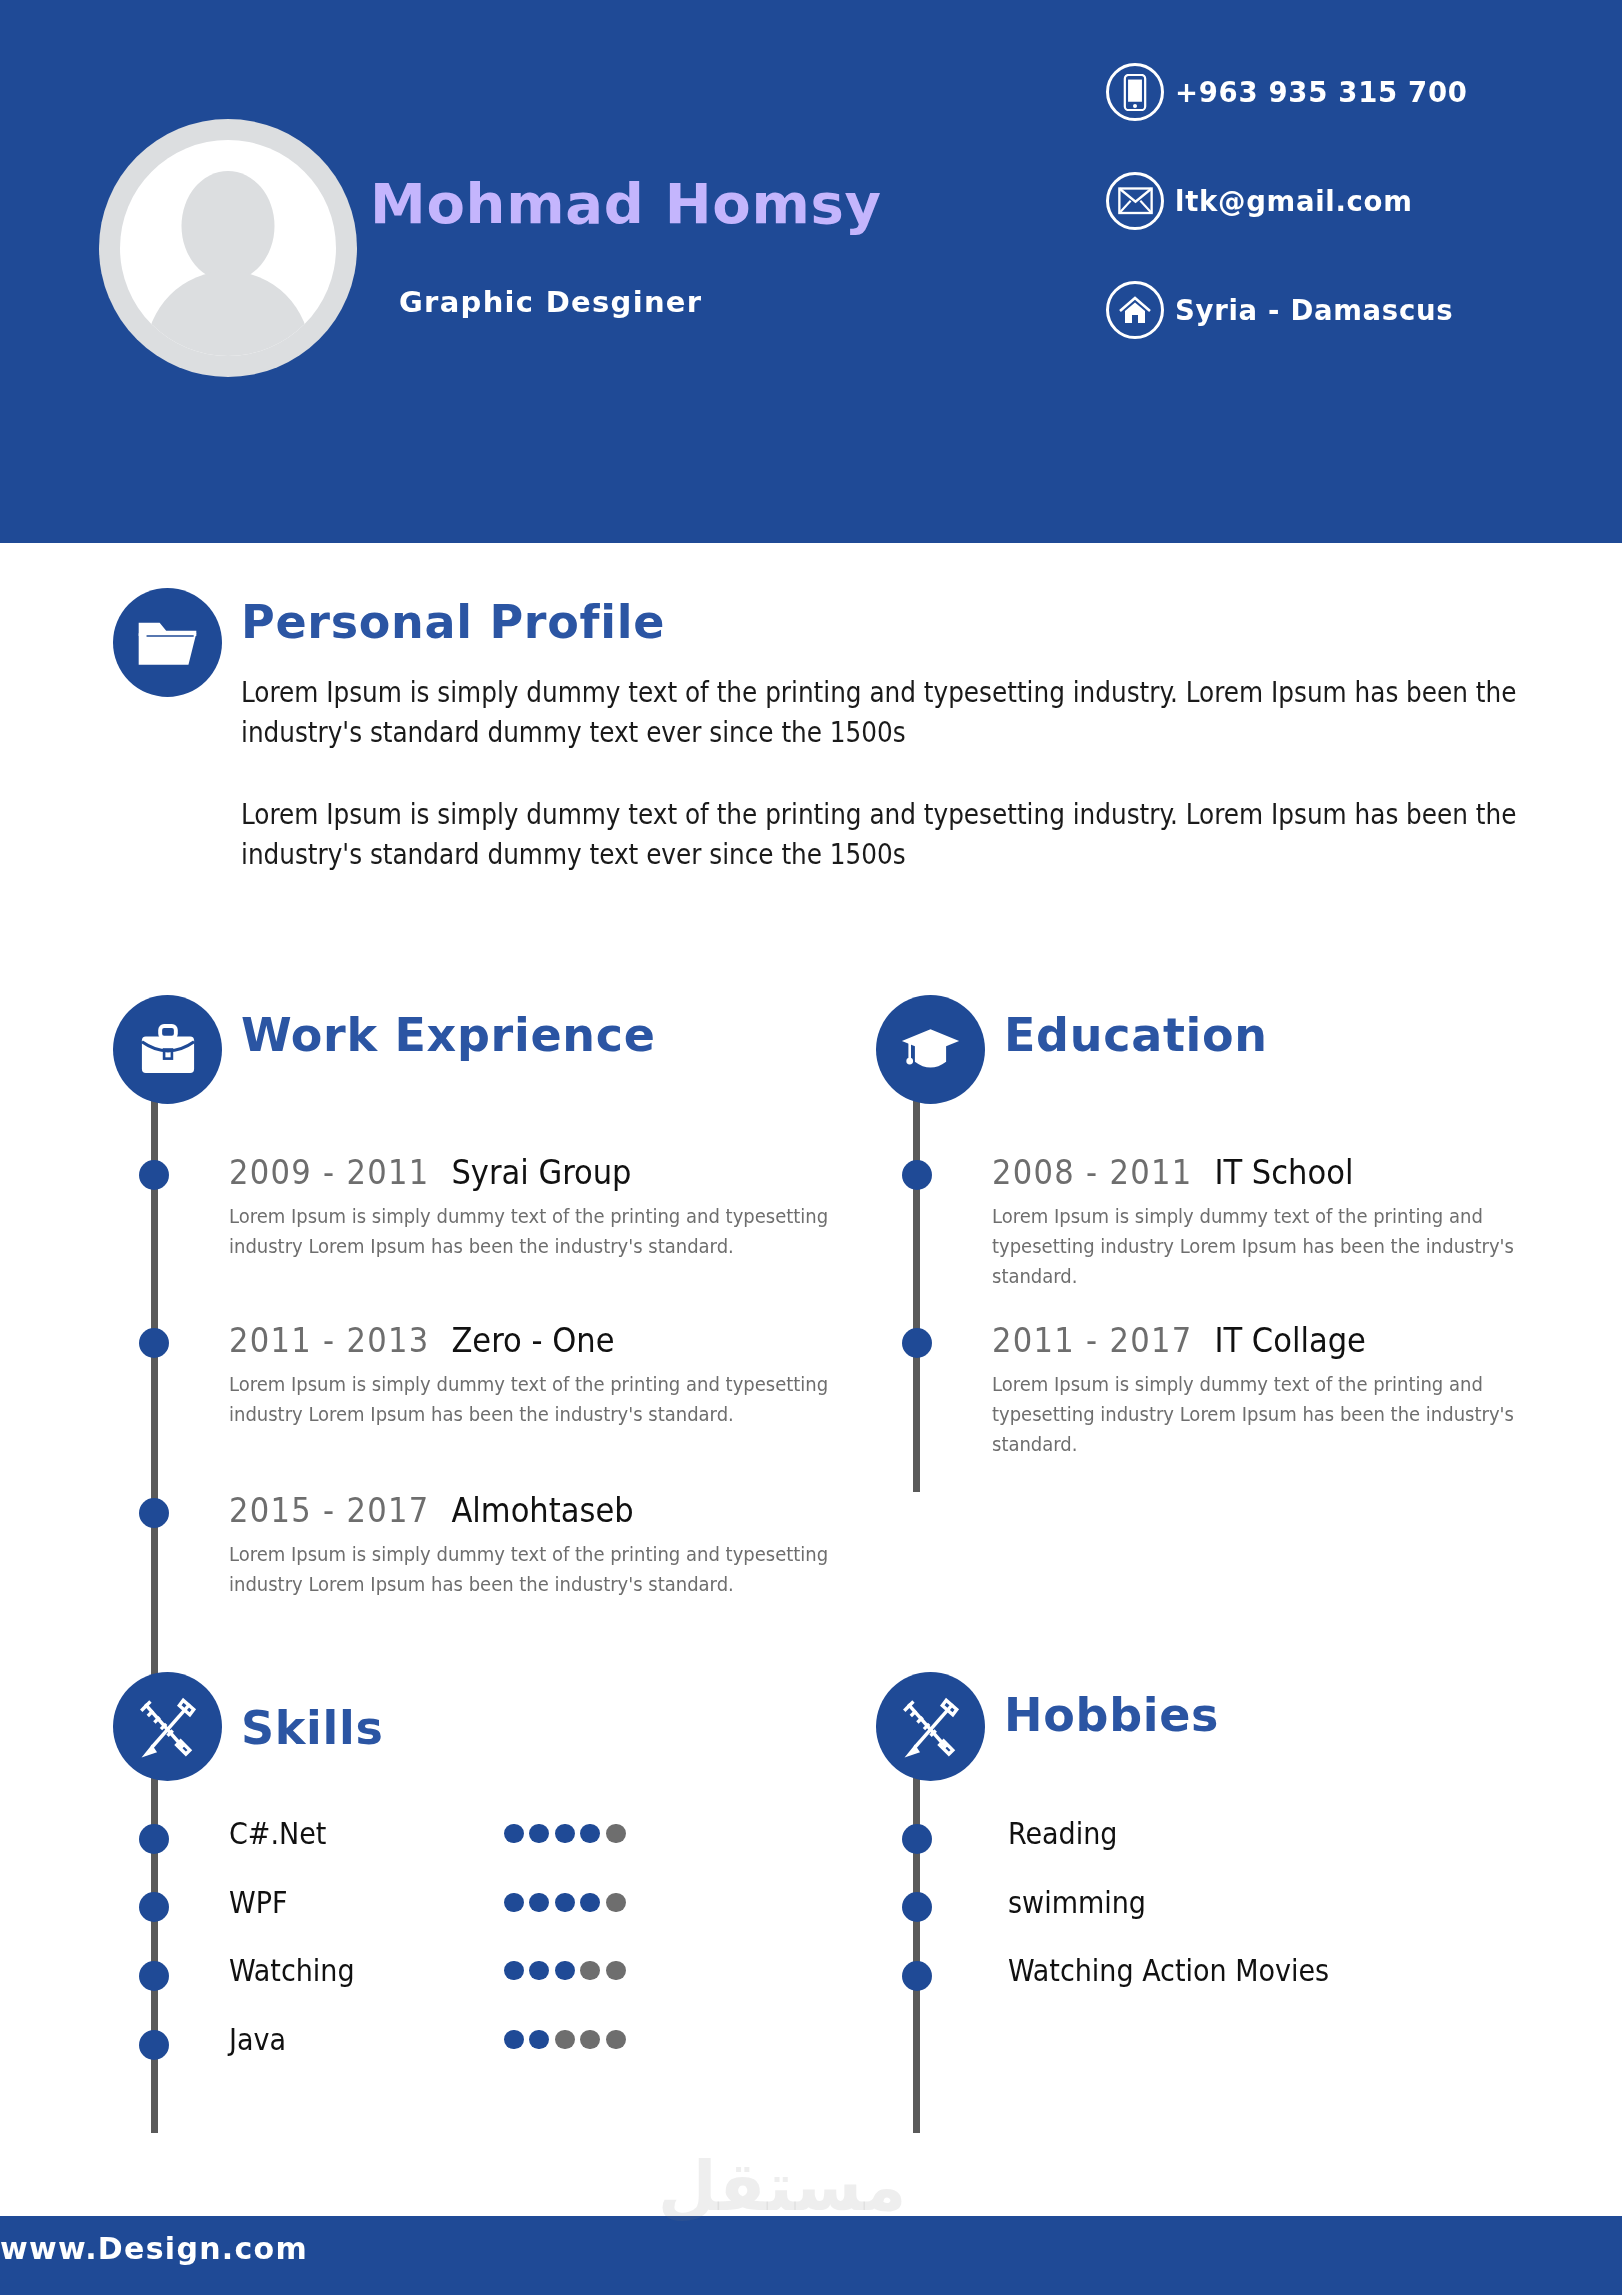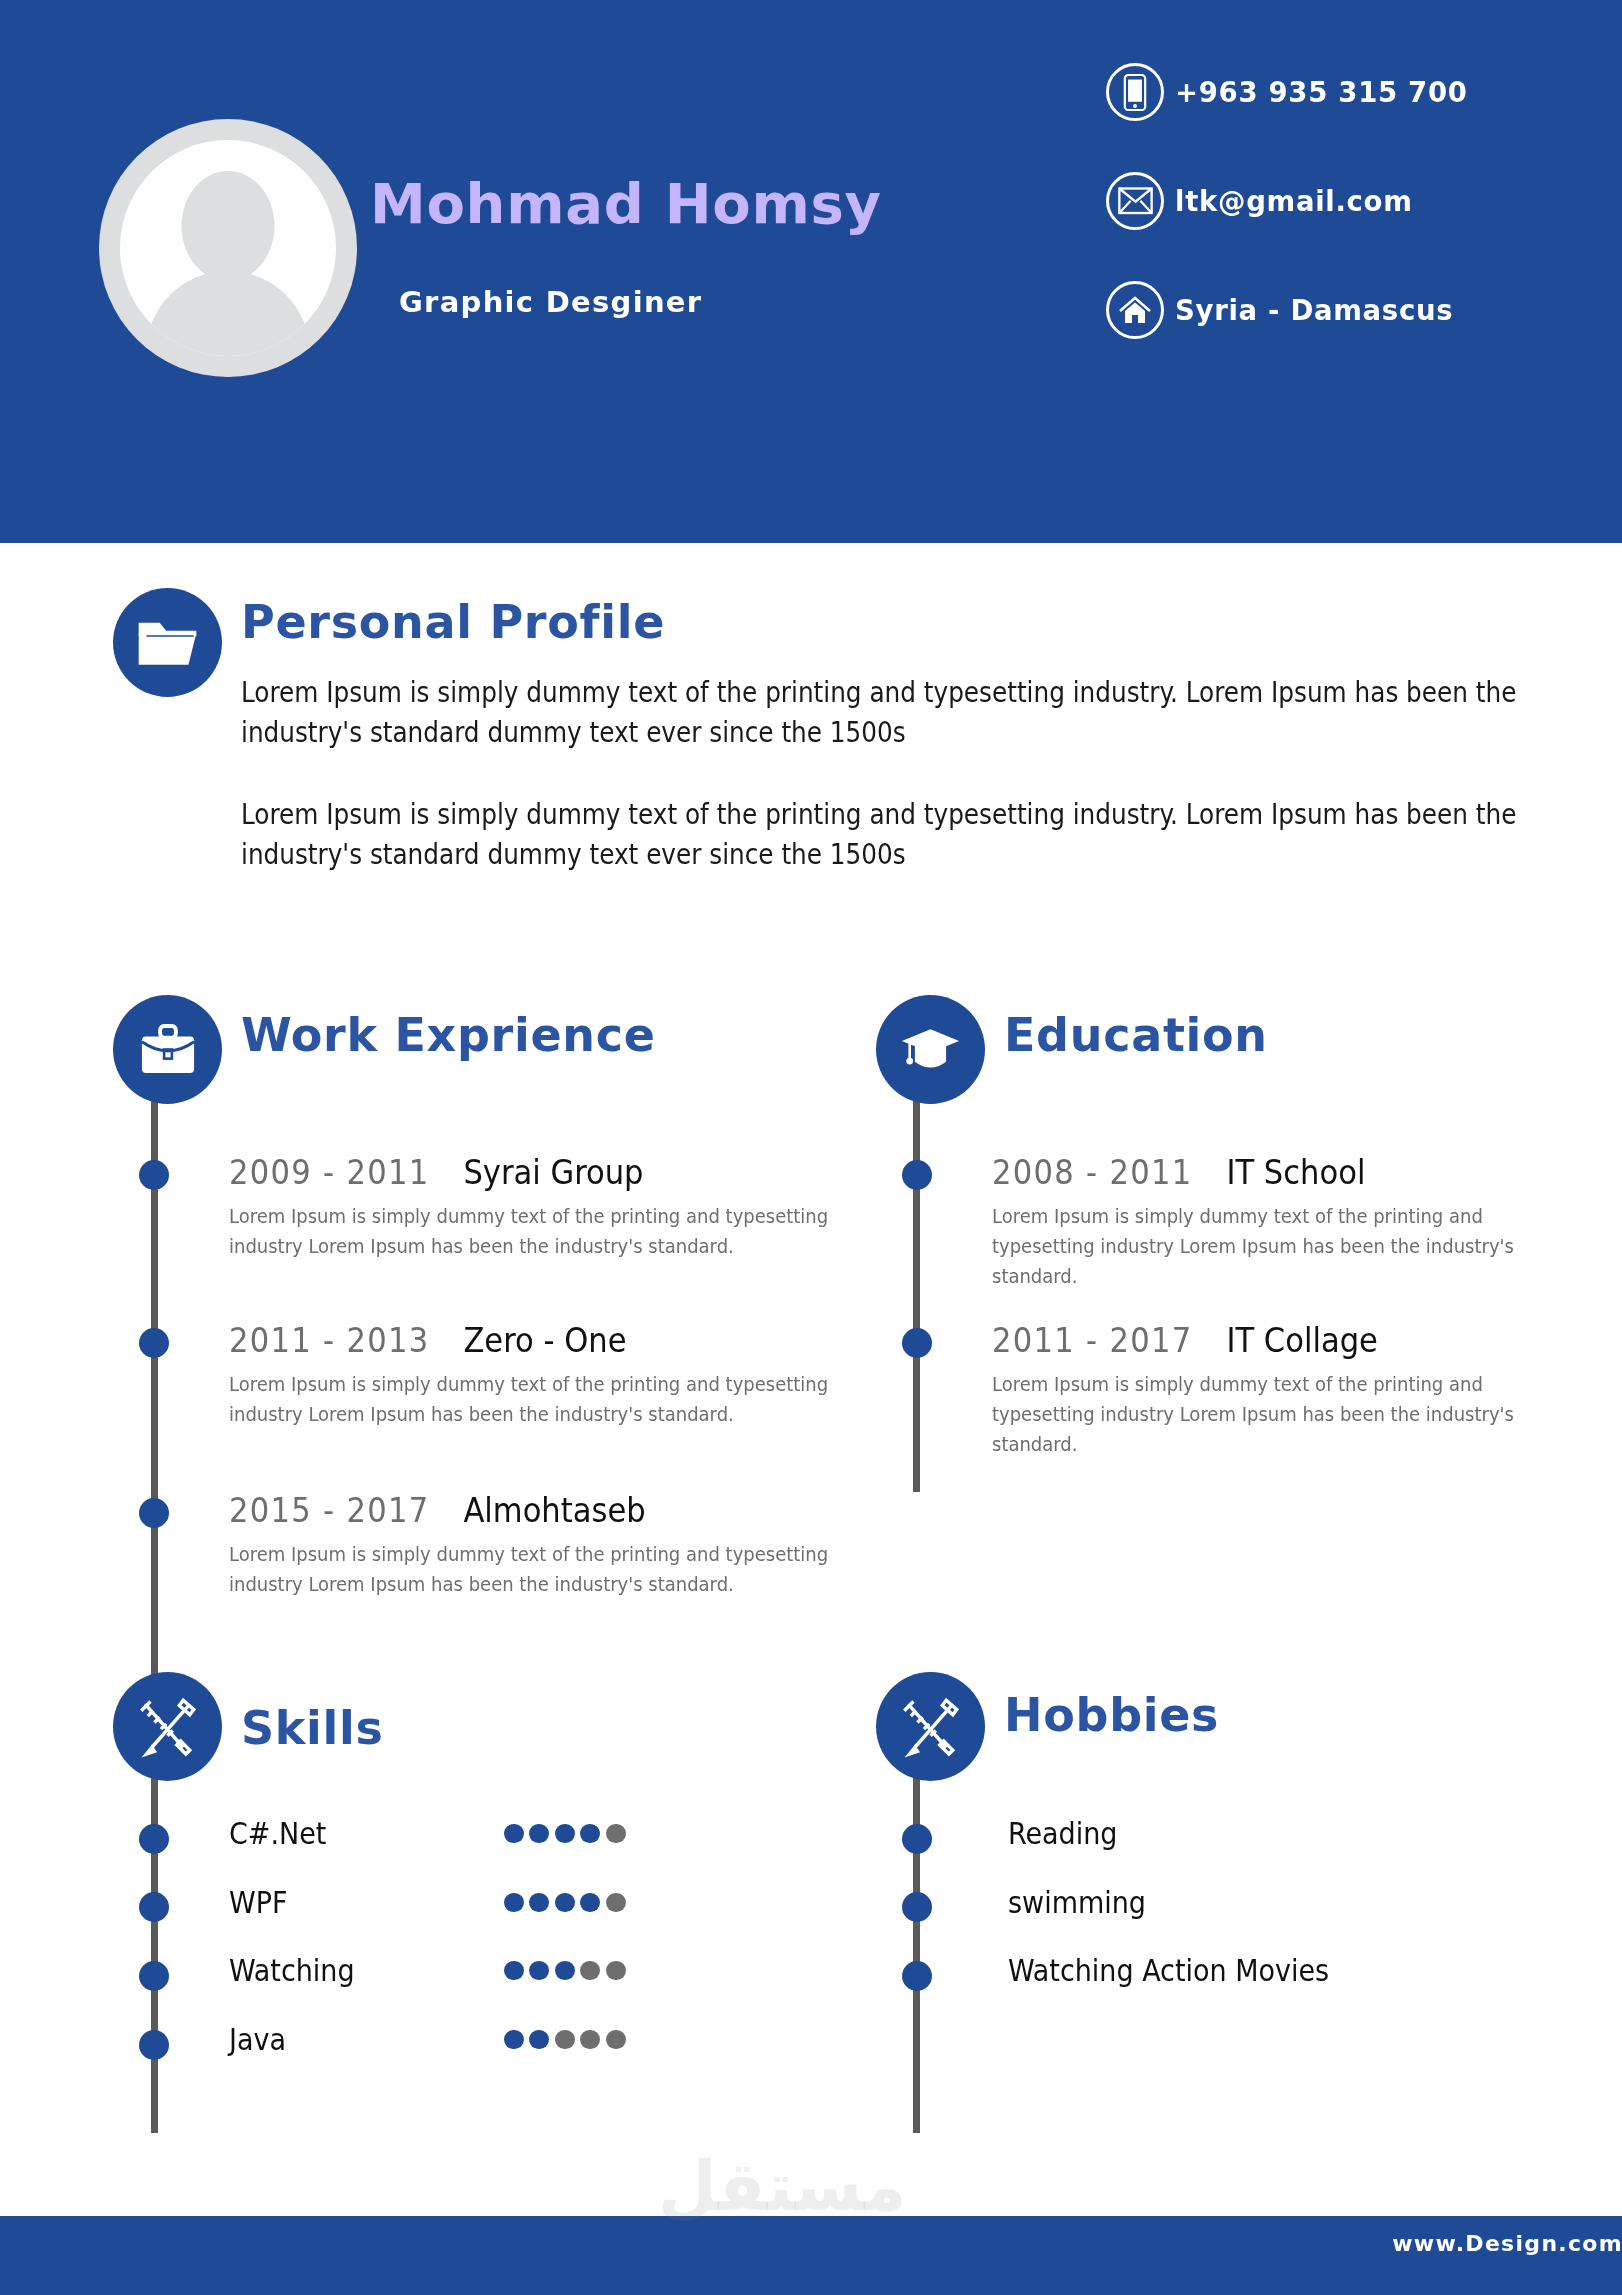--- a/index.html
+++ b/index.html
@@ -75,21 +75,21 @@
     background:#1F4A96; z-index:2;
   }
 
   
   .profile-p{
     position:absolute; width:1283px;
     font-size:27.5px; line-height:1.45; color:#1a1a1a;
     font-family:"DejaVu Sans Condensed","Liberation Sans",sans-serif;
   }
   .entry{ position:absolute; }
-  .entry-head{ display:flex; align-items:center; white-space:nowrap;gap:12px; }
+  .entry-head{ display:flex; align-items:center; white-space:nowrap; }
   .entry-date{
     font-size:34px; color:#6e6e6e; letter-spacing:1.3px; font-weight:400;
     font-family:"DejaVu Sans Condensed","Liberation Sans",sans-serif;
   }
   .entry-org{
     font-size:34px; color:#111111; margin-left:22px; font-weight:400;
     font-family:"DejaVu Sans Condensed","Liberation Sans",sans-serif;
   }
   .entry-desc{
     margin-top:9.2px; font-size:20px; line-height:1.5; color:#6e6e6e;
@@ -110,22 +110,22 @@
     position:absolute; font-size:30px; color:#111111;
     font-family:"DejaVu Sans Condensed","Liberation Sans",sans-serif;
   }
 
   
   .footer{
     position:absolute; left:0; top:2216px; width:1623px; height:80px;
     background:#1F4A96;
   }
   .footer-text{
-    position:absolute; left:0; top:2231px; width:1623px; text-align:right;
-    color:#ffffff; font-size:22px; font-weight:700; letter-spacing:1.3px;
+    position:absolute; left:0; top:2231px; width:1623px; text-align:left;
+    color:#ffffff; font-size:30px; font-weight:700; letter-spacing:1.3px;
     font-family:"DejaVu Sans","Liberation Sans",sans-serif; z-index:4;
   }
   .wm{
     position:absolute; left:0; top:2153px; width:1564px; text-align:center;
     z-index:3; pointer-events:none;
   }
   .wm-ar{
     font-size:68px; color:rgba(120,120,120,0.13); font-weight:700;
     font-family:"DejaVu Sans","Liberation Sans",sans-serif; line-height:1;
   }

